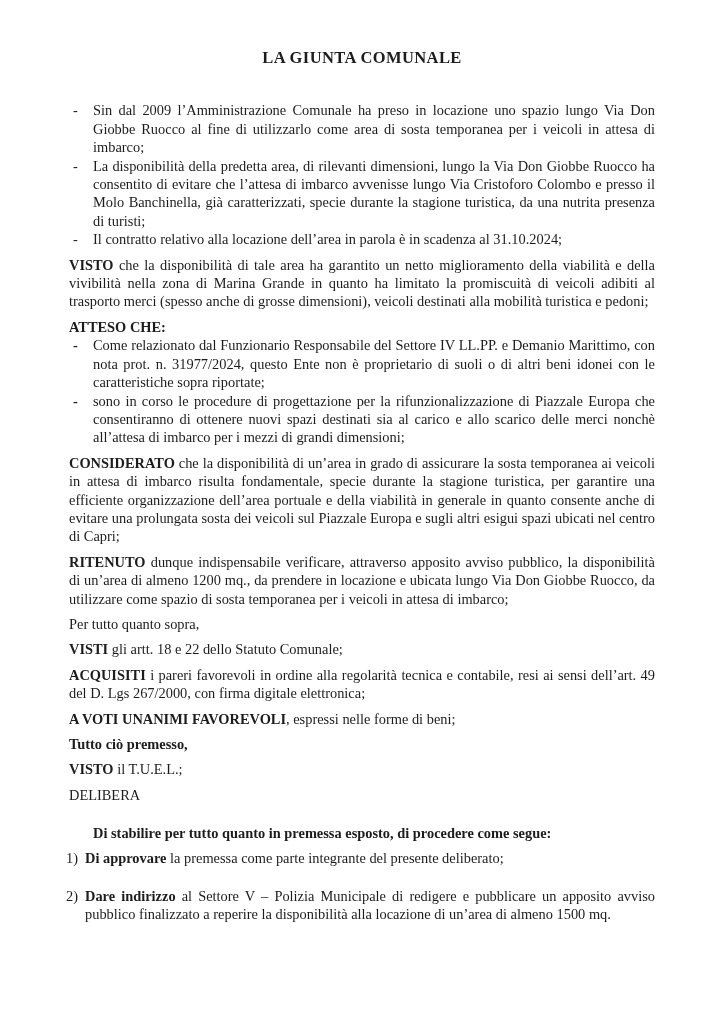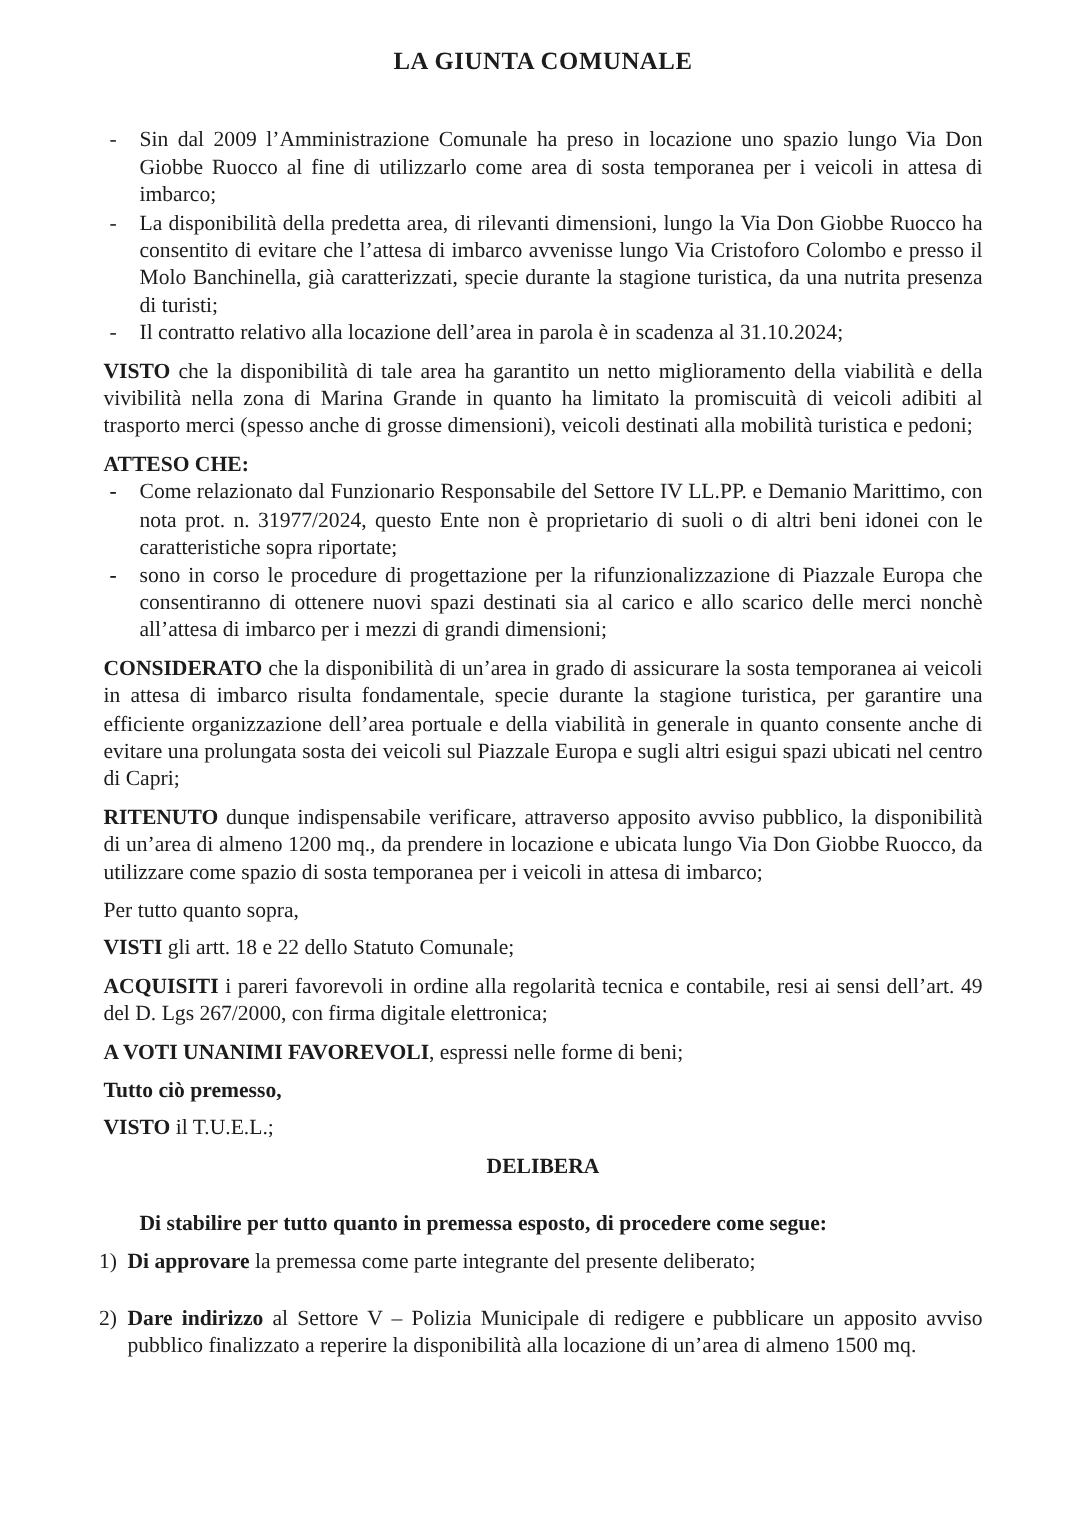--- a/index.html
+++ b/index.html
@@ -10,21 +10,21 @@
   .page {
     position: relative;
     width: 719px;
     height: 1024px;
     box-sizing: border-box;
     background: #ffffff;
     color: #1c1c1c;
     font-family: "Liberation Serif", serif;
     font-size: 14.4px;
     line-height: 18.4px;
-    padding: 32px 64px 20px 69px;
+    padding: 49px 64px 20px 69px;
     overflow: hidden;
   }
   .doc-title {
     text-align: center;
     font-weight: bold;
     font-size: 16.5px;
     letter-spacing: 0.4px;
     margin: 0 0 34px 0;
   }
   .section-heading {
@@ -45,22 +45,21 @@
     text-align: justify;
   }
   .bullet .dash {
     position: absolute;
     left: 4px;
     top: 0;
   }
   .bullet-group.bold-dash .dash { font-weight: bold; }
   .lead { font-weight: bold; }
   .center-heading {
-    text-align: center;
-    font-weight: bold;
+    font-weight: normal;
     margin: 0 0 20px 0;
   }
   .intro-line {
     font-weight: bold;
     text-indent: 24px;
     text-align: justify;
     margin: 0 0 6px 0;
   }
   .numitem {
     position: relative;

